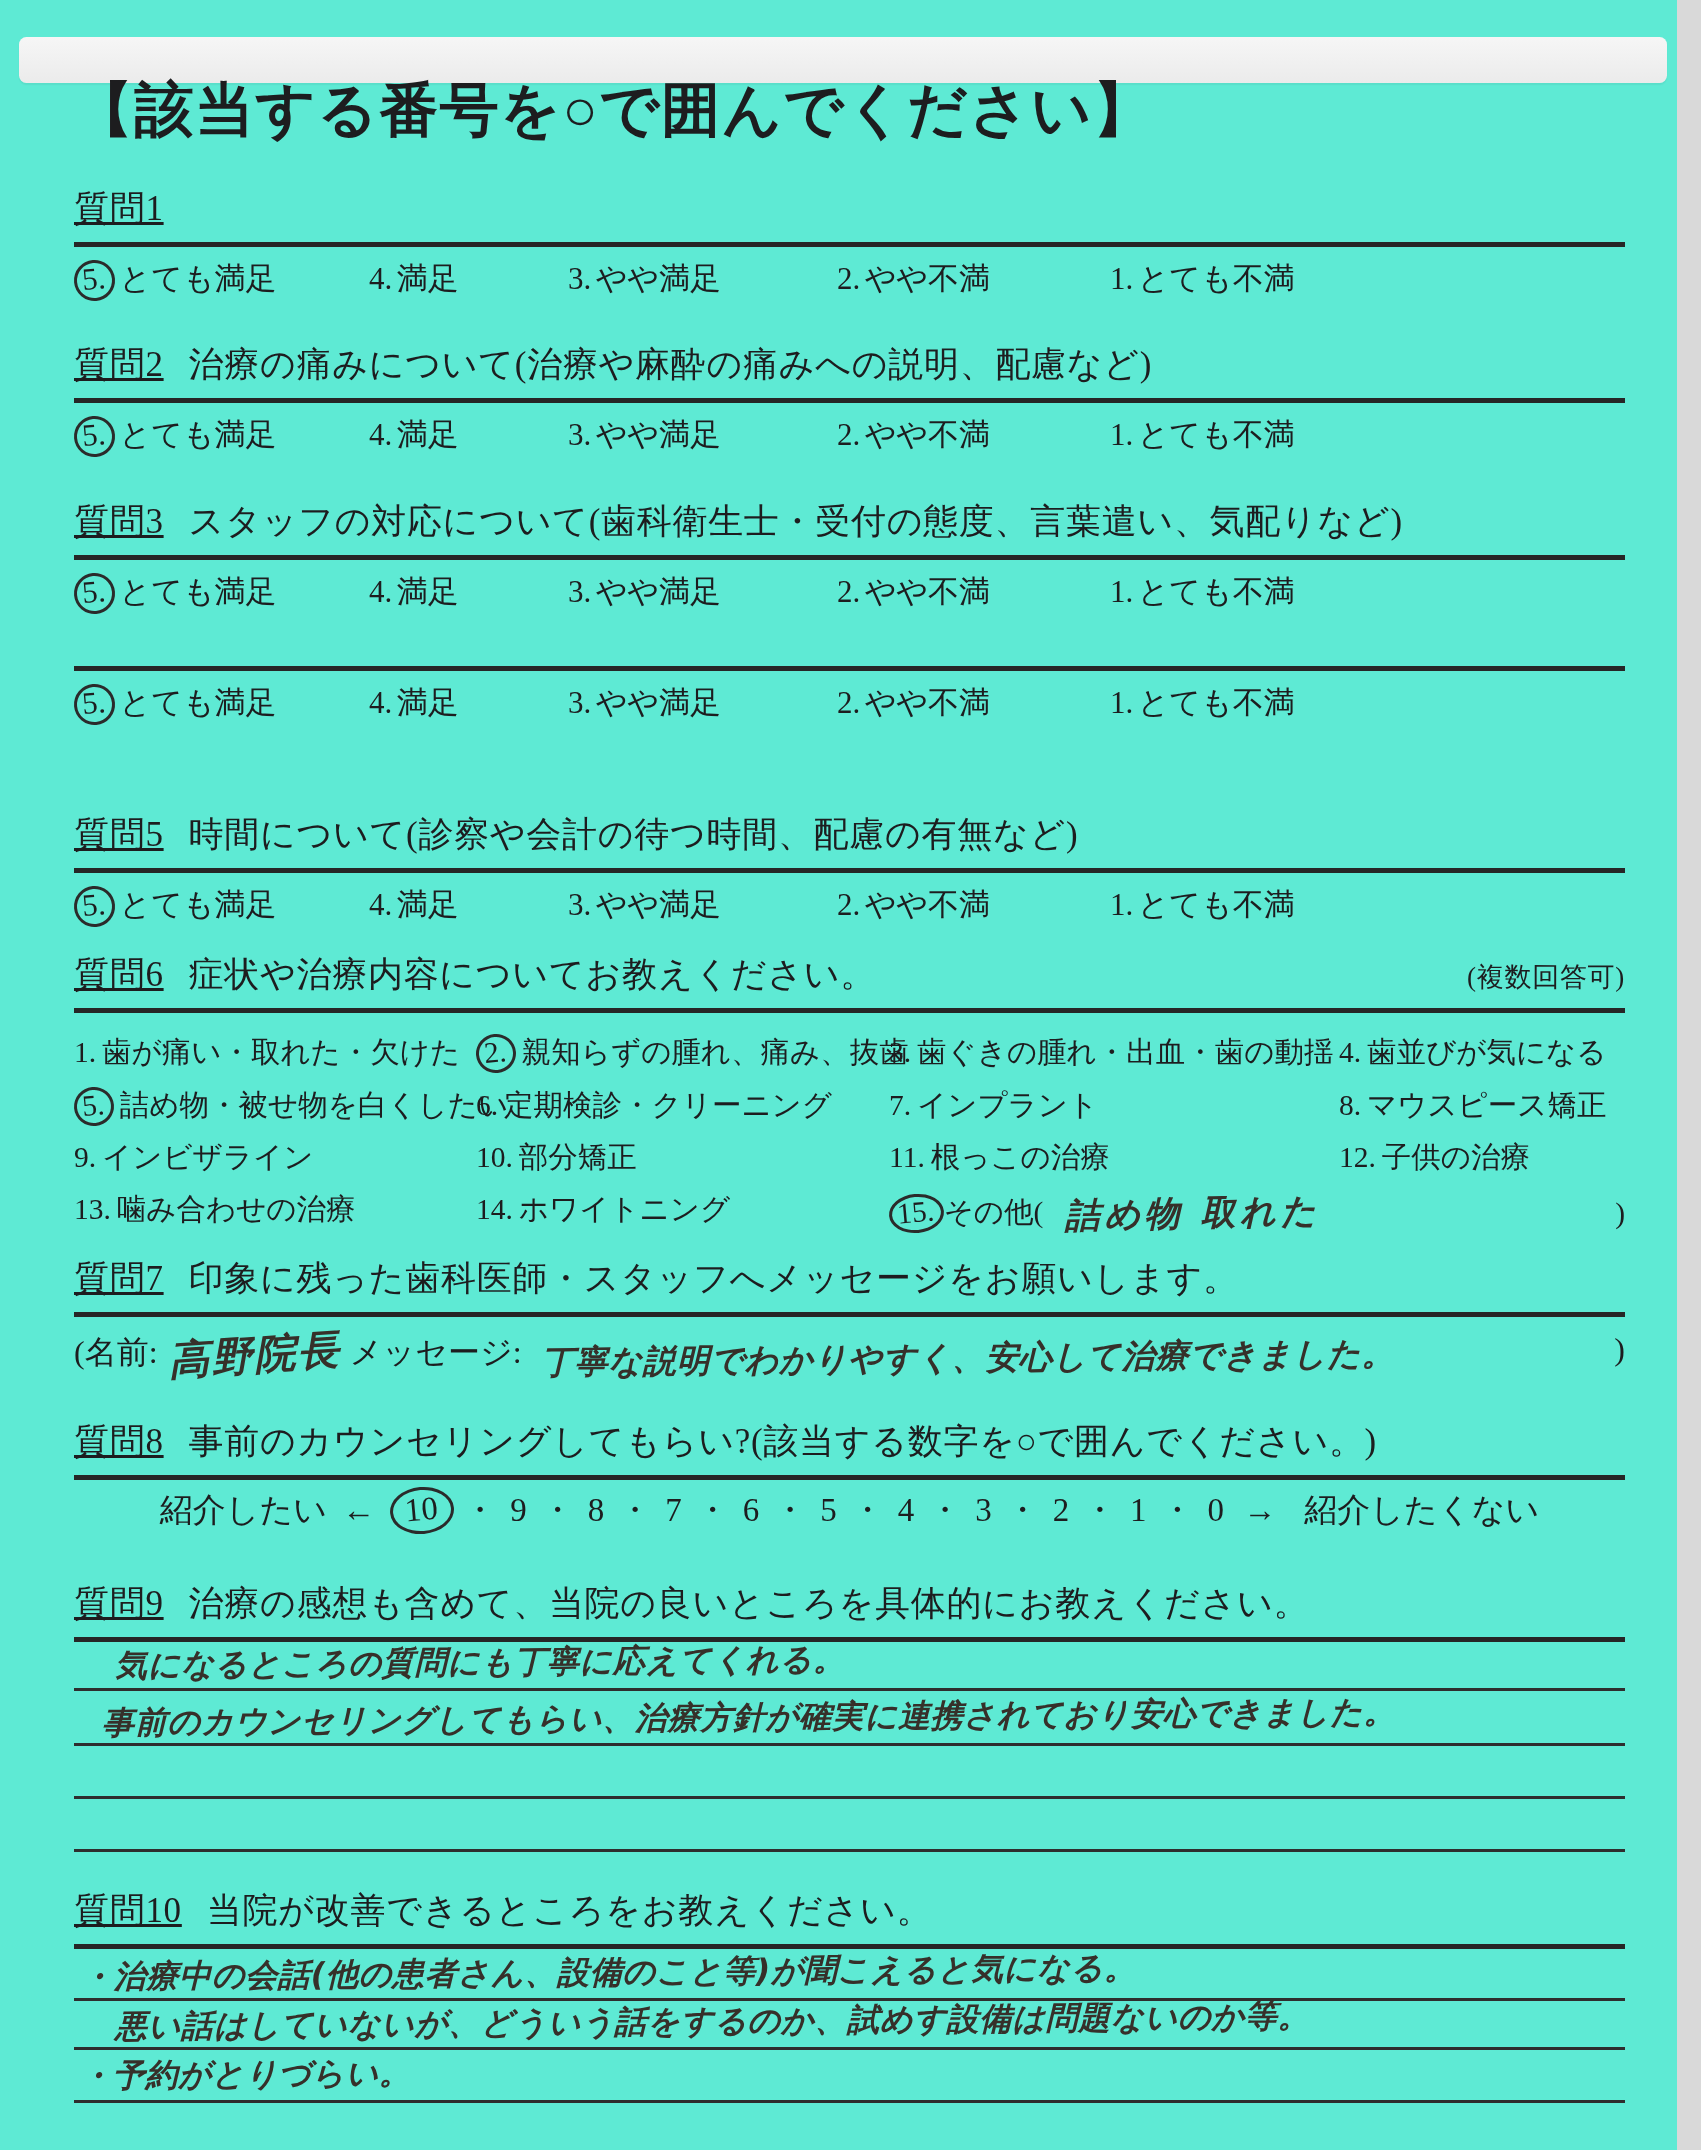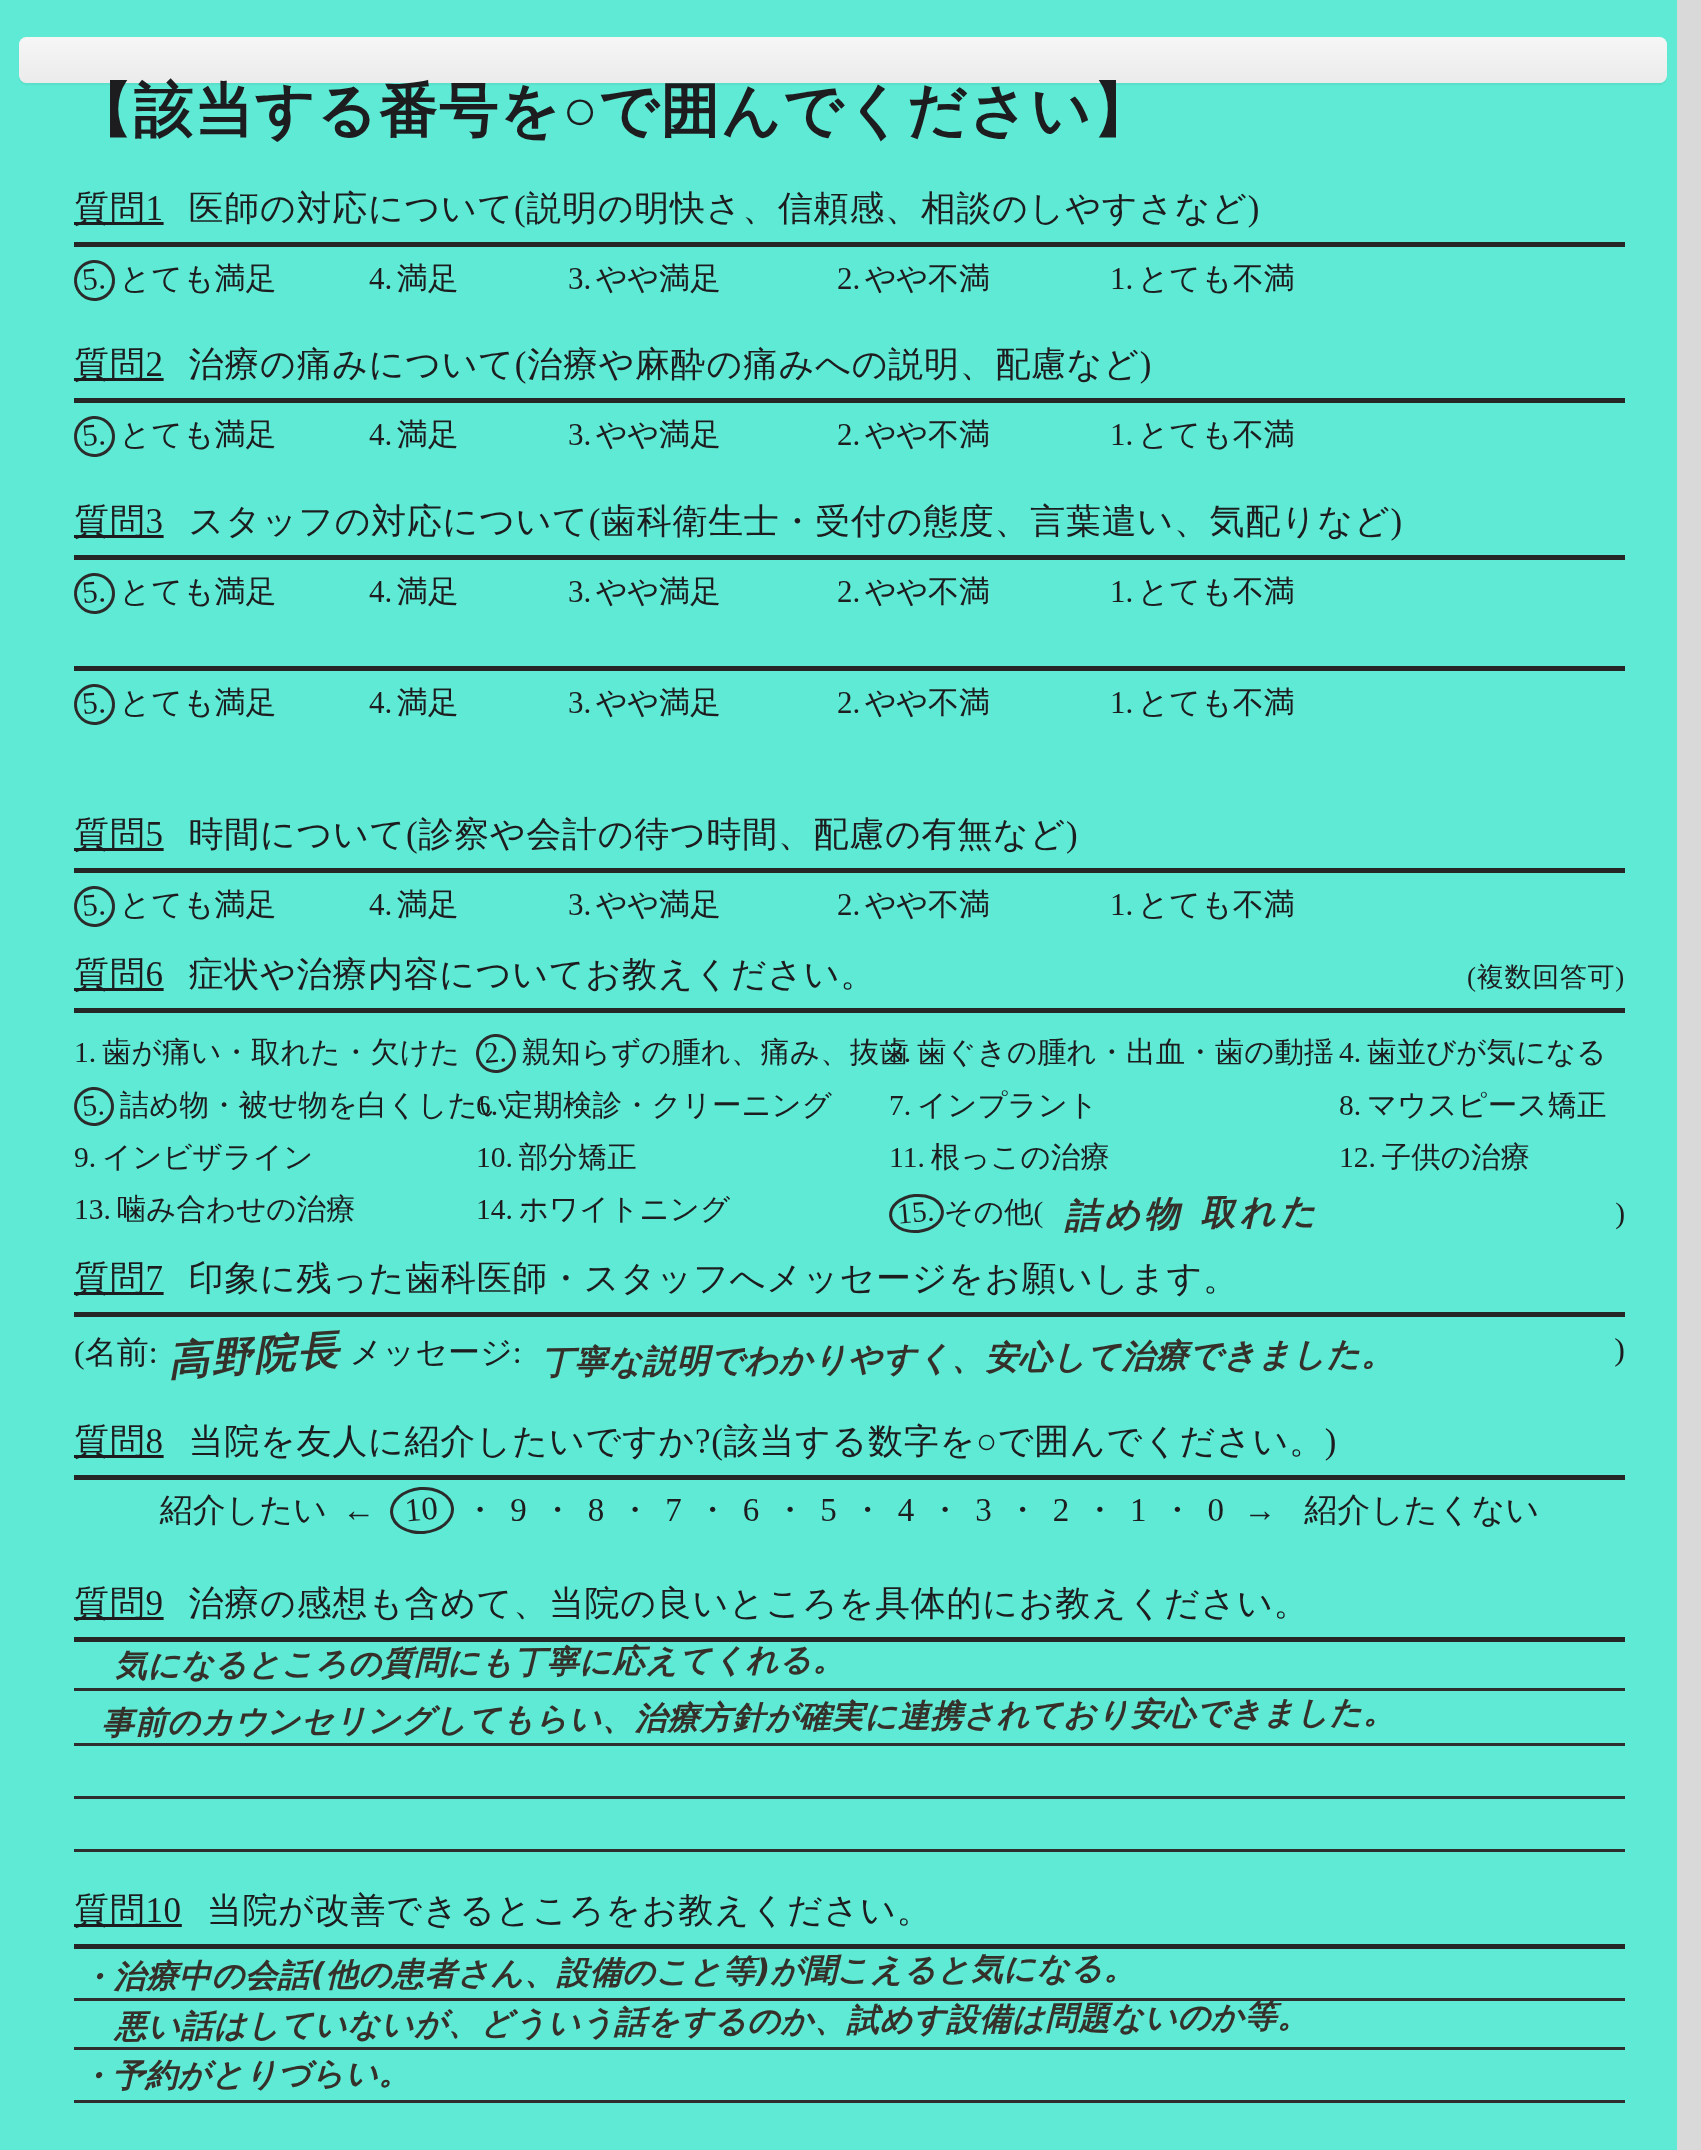--- a/index.html
+++ b/index.html
@@ -64,21 +64,20 @@
 
 <div class="page">
 
   <div class="scanband"></div>
 
   <div class="abs title">【該当する番号を○で囲んでください】</div>
 
   <div class="abs" style="top:185px;">
     <div class="qhead">
       <span class="qlabel">質問1</span>
-      <span class="qtext">医師の対応について(説明の明快さ、信頼感、相談のしやすさなど)</span>
     </div>
     <div class="rule"></div>
     <div class="opts">
       <span class="opt w1"><span class="circle">5.</span><span class="lbl">とても満足</span></span>
       <span class="opt w2"><span>4.</span><span class="lbl">満足</span></span>
       <span class="opt w3"><span>3.</span><span class="lbl">やや満足</span></span>
       <span class="opt w4"><span>2.</span><span class="lbl">やや不満</span></span>
       <span class="opt"><span>1.</span><span class="lbl">とても不満</span></span>
     </div>
   </div>
@@ -184,21 +183,21 @@
       <span class="hand handname">高野院長</span>
       <span style="margin-left:9px;">メッセージ:</span>
       <span class="hand handmsg">丁寧な説明でわかりやすく、安心して治療できました。</span>
       <span class="close">)</span>
     </div>
   </div>
 
   <div class="abs" style="top:1418px;">
     <div class="qhead">
       <span class="qlabel">質問8</span>
-      <span class="qtext">当院を友人に紹介したいですか?(該当する数字を○で囲んでください。)</span>
+      <span class="qtext">事前のカウンセリングしてもらい?(該当する数字を○で囲んでください。)</span>
     </div>
     <div class="rule"></div>
     <div class="q8row">
       <span>紹介したい</span>
       <span class="arrow">←</span>
       <span class="circle big"><span class="num">10</span></span>
       <span class="sep">・</span>
       <span class="num">9</span>
       <span class="sep">・</span>
       <span class="num">8</span>

